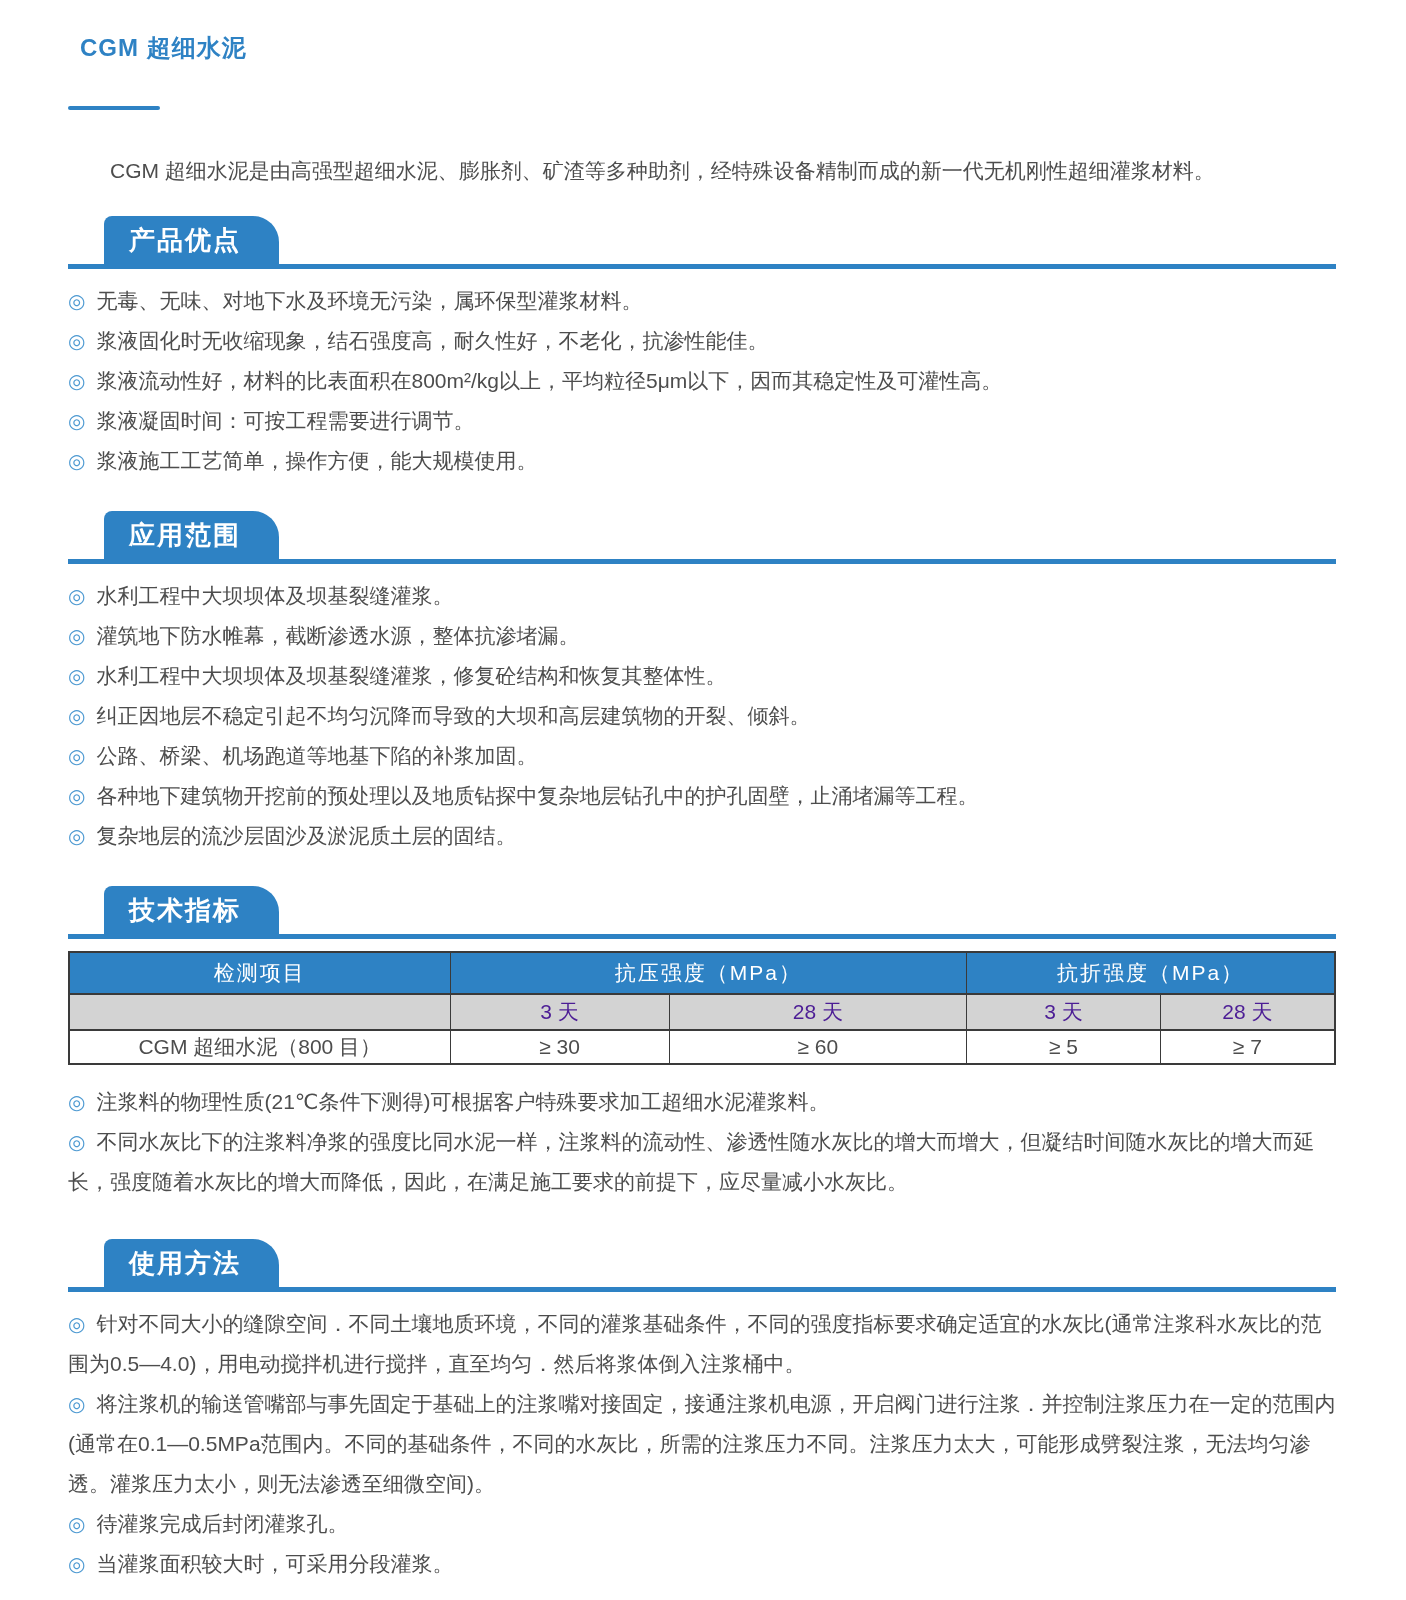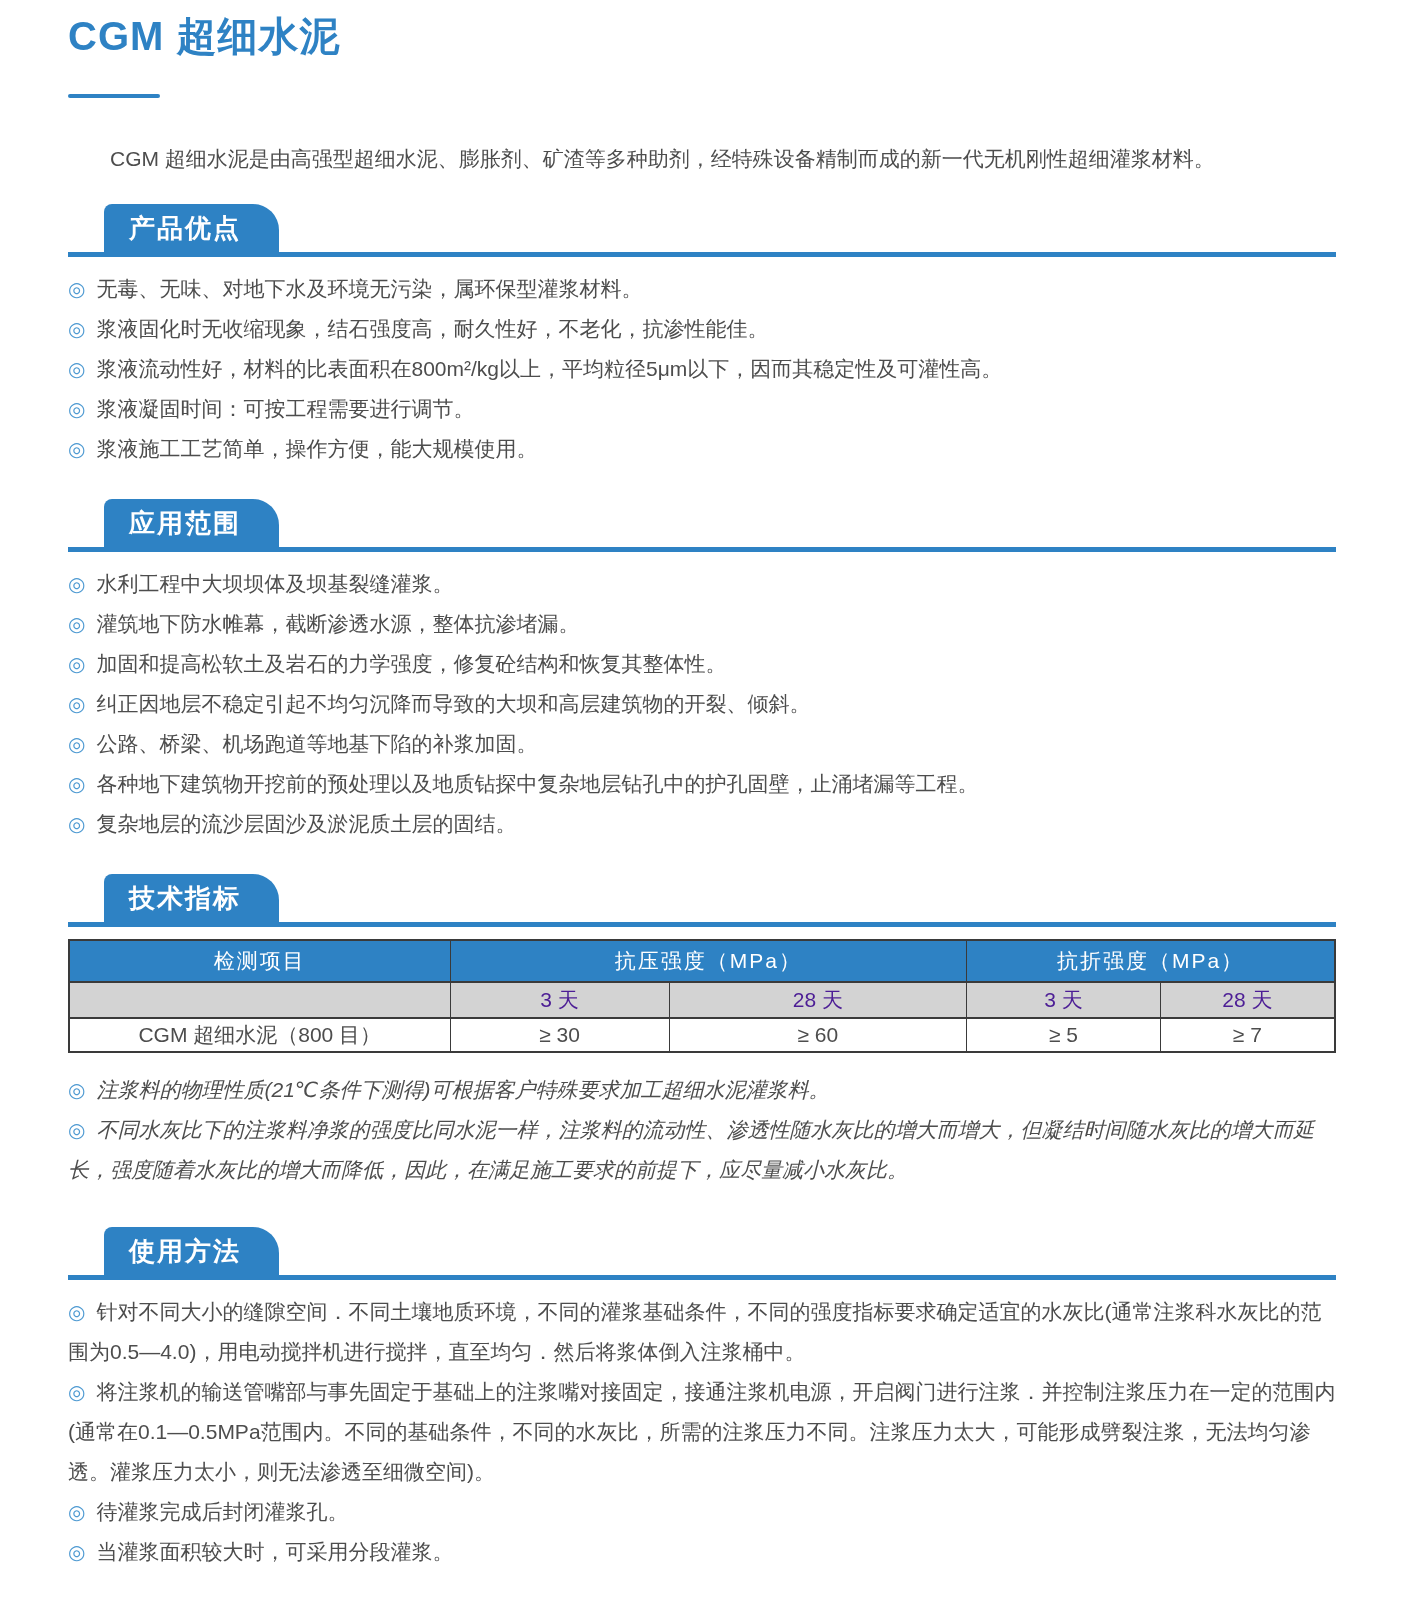--- a/index.html
+++ b/index.html
@@ -11,21 +11,21 @@
     --badge-text:#ffffff;
   }
   *{box-sizing:border-box;}
   html,body{margin:0;padding:0;background:#fff;}
   body{font-family:"Liberation Sans","DejaVu Sans",sans-serif;color:var(--text);}
   .page{
     width:1406px;min-height:1600px;background:#fff;
     padding:14px 70px 0 68px;position:relative;overflow:hidden;
   }
   h1.page-title{
-    margin:0;font-size:40px;line-height:44px;font-weight:bold;
+    margin:12px;font-size:24px;line-height:44px;font-weight:bold;
     color:var(--accent);letter-spacing:1px;
   }
   .title-dash{width:92px;height:4px;background:var(--accent);margin-top:36px;border-radius:2px;}
   p.intro{margin:46px 0 0;font-size:21px;line-height:30px;text-indent:2em;}
   .sec-head{margin-top:30px;border-bottom:5px solid var(--accent);font-size:0;}
   .badge{
     display:inline-block;background:var(--accent);color:var(--badge-text);
     font-size:26px;font-weight:bold;letter-spacing:2px;
     padding:7px 38px 6px 25px;border-radius:8px 26px 0 0;margin-left:36px;
   }
@@ -43,21 +43,21 @@
   table.spec-table tr{border-top:2px solid var(--table-border);border-bottom:2px solid var(--table-border);}
   tr.head-row th{
     background:var(--accent);color:#fff;letter-spacing:2px;
     padding:6px 0;height:38px;
   }
   tr.sub-row td{
     background:var(--table-subheader-bg);color:#4c1d95;
     padding:3px 4px;height:34px;
   }
   tr.data-row td{background:#fff;padding:2px 4px;height:32px;}
-  .notes{margin:17px 0 0;font-style:italic;}
+  .notes{margin:17px 0 0;}
   .sec-usage .sec-head{margin-top:37px;}
   .sec-storage .sec-head{margin-top:29px;}
   .sec-storage .bullets{margin-top:24px;}
 </style>
 </head>
 <body>
 
 <div class="page">
 
   <header>
@@ -79,21 +79,21 @@
     </div>
   </section>
 
   <section class="sec-applications">
     <div class="sec-head">
       <span class="badge">应用范围</span>
     </div>
     <div class="bullets">
       <p class="li"><span class="bullet">◎</span><span>水利工程中大坝坝体及坝基裂缝灌浆。</span></p>
       <p class="li"><span class="bullet">◎</span><span>灌筑地下防水帷幕，截断渗透水源，整体抗渗堵漏。</span></p>
-      <p class="li"><span class="bullet">◎</span><span>加固和提高松软土及岩石的力学强度，修复砼结构和恢复其整体性。</span></p>
+      <p class="li"><span class="bullet">◎</span><span>水利工程中大坝坝体及坝基裂缝灌浆，修复砼结构和恢复其整体性。</span></p>
       <p class="li"><span class="bullet">◎</span><span>纠正因地层不稳定引起不均匀沉降而导致的大坝和高层建筑物的开裂、倾斜。</span></p>
       <p class="li"><span class="bullet">◎</span><span>公路、桥梁、机场跑道等地基下陷的补浆加固。</span></p>
       <p class="li"><span class="bullet">◎</span><span>各种地下建筑物开挖前的预处理以及地质钻探中复杂地层钻孔中的护孔固壁，止涌堵漏等工程。</span></p>
       <p class="li"><span class="bullet">◎</span><span>复杂地层的流沙层固沙及淤泥质土层的固结。</span></p>
     </div>
   </section>
 
   <section class="sec-specs">
     <div class="sec-head">
       <span class="badge">技术指标</span>

